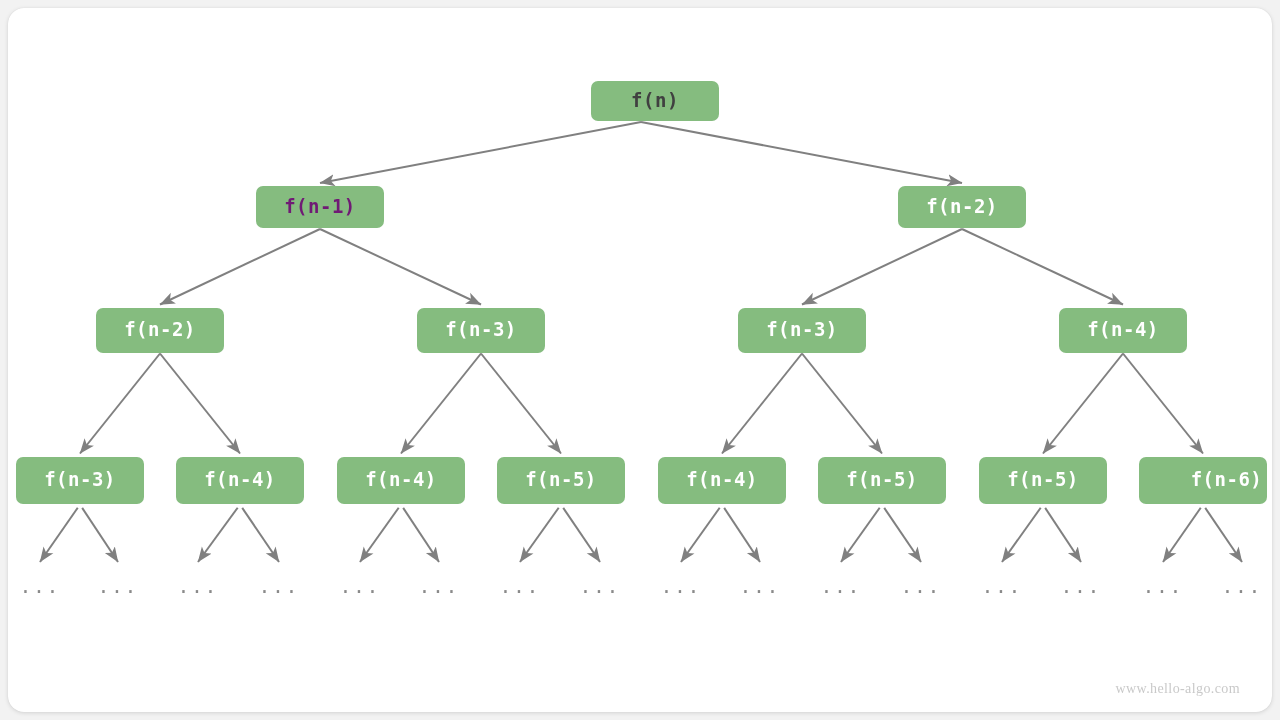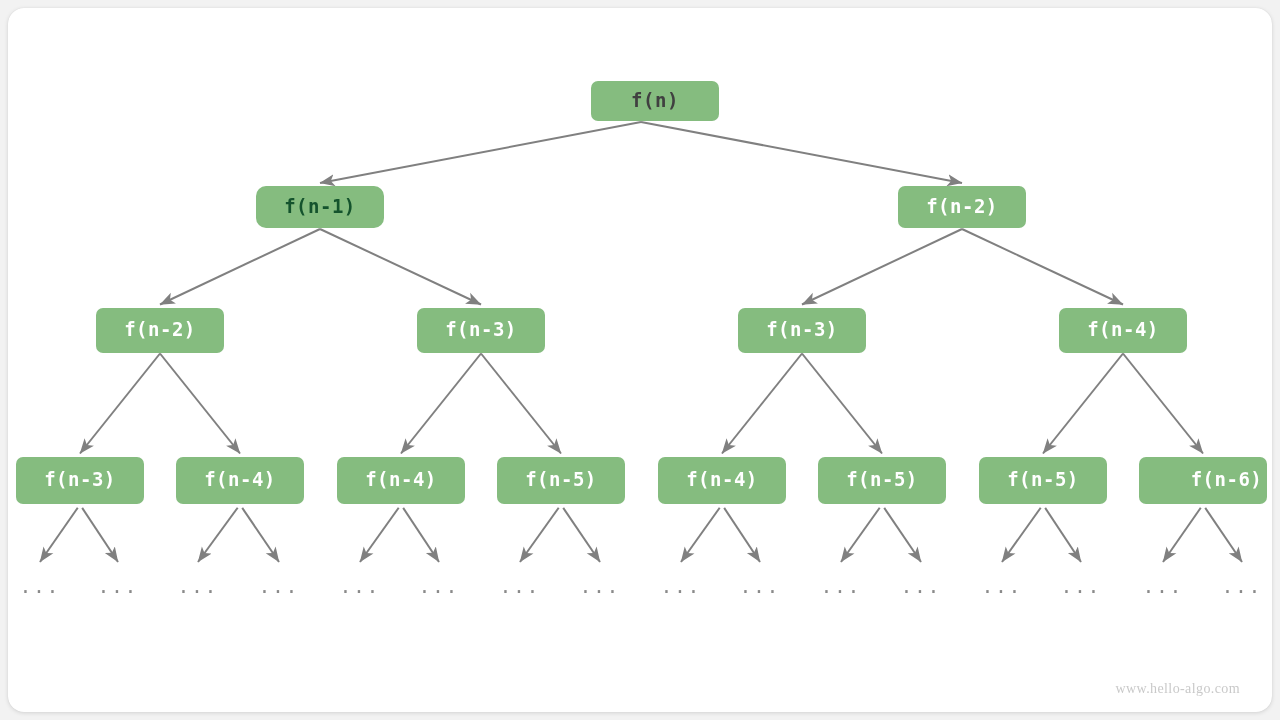--- a/index.html
+++ b/index.html
@@ -118,21 +118,21 @@
         <line x1="876.218800784901" y1="499.8282011773514" x2="913" y2="554" stroke="#808080" stroke-width="2" marker-end="url(#ah)"></line>
         <line x1="1032.7042720276481" y1="499.77561186299" x2="994" y2="554" stroke="#808080" stroke-width="2" marker-end="url(#ah)"></line>
         <line x1="1037.1789455592834" y1="499.85442934784425" x2="1073" y2="554" stroke="#808080" stroke-width="2" marker-end="url(#ah)"></line>
         <line x1="1192.742276159576" y1="499.80192111662" x2="1155" y2="554" stroke="#808080" stroke-width="2" marker-end="url(#ah)"></line>
         <line x1="1197.2188007849008" y1="499.8282011773514" x2="1234" y2="554" stroke="#808080" stroke-width="2" marker-end="url(#ah)"></line>
       </svg>
     <div id="nodes-layer">
         <div class="node" style="left: 569px; top: 73px; width: 128px; height: 40px; font-size: 19px; background: rgb(133, 188, 127); color: #404040; margin-left: 14px;">
           <span class="node-label">f(n)</span>
         </div>
-        <div class="node" style="left: 248px; top: 178px; width: 128px; height: 42px; font-size: 19px; background: rgb(133, 188, 127); color: #14532d; border-radius: 10px;">
+        <div class="node" style="left: 248px; top: 178px; width: 128px; height: 42px; font-size: 19px; background: rgb(133, 188, 127); color: #701a75;">
           <span class="node-label">f(n-1)</span>
         </div>
         <div class="node" style="left: 890px; top: 178px; width: 128px; height: 42px; font-size: 19px; background: rgb(133, 188, 127); color: rgb(255, 255, 255);">
           <span class="node-label">f(n-2)</span>
         </div>
         <div class="node" style="left: 88px; top: 299.5px; width: 128px; height: 45px; font-size: 19px; background: rgb(133, 188, 127); color: rgb(255, 255, 255);">
           <span class="node-label">f(n-2)</span>
         </div>
         <div class="node" style="left: 409px; top: 299.5px; width: 128px; height: 45px; font-size: 19px; background: rgb(133, 188, 127); color: rgb(255, 255, 255);">
           <span class="node-label">f(n-3)</span>

